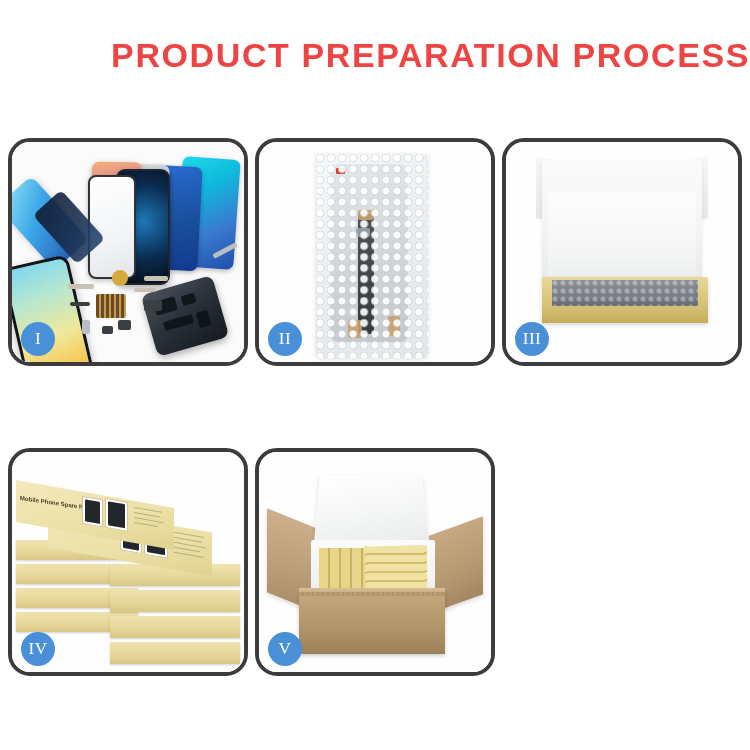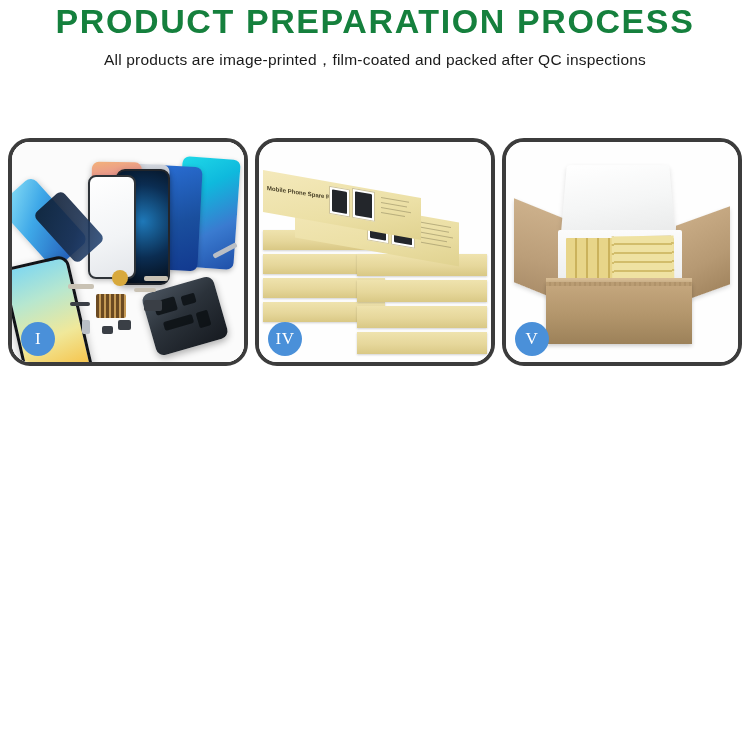--- a/index.html
+++ b/index.html
@@ -15,24 +15,26 @@
     background: #ffffff;
   }
 
   
   .header { position:absolute; left:0; top:0; width:750px; text-align:center; }
   .title {
     font-family: "Liberation Sans", sans-serif;
     font-size: 34px;
     font-weight: 600;
     letter-spacing: 1.6px;
-    color: #15803d;
+    color: #ef4444;
     margin: 0;
+    padding-top: 34px;
     line-height: 42px;
     white-space: nowrap;
+    text-align: right;
   }
   .subtitle {
     font-family: "Liberation Sans", sans-serif;
     font-size: 15.5px;
     font-weight: 400;
     letter-spacing: 0.2px;
     color: #1a1a1a;
     margin: 0;
     padding-top: 8px;
     line-height: 20px;
@@ -316,21 +318,20 @@
 
   .sr { position:absolute; width:1px; height:1px; overflow:hidden; clip:rect(0,0,0,0); }
 </style>
 </head>
 <body>
 
 <div id="page">
 
   <div class="header">
     <h1 class="title">PRODUCT PREPARATION PROCESS</h1>
-    <p class="subtitle">All products are image-printed，film-coated and packed after QC inspections</p>
   </div>
 
   <div class="grid">
 
     <div class="panel">
       <div class="stage">
         <div class="p1bg"></div>
 
         <div class="ph back1"></div>
         <div class="ph back2"></div>
@@ -361,21 +362,50 @@
         <span class="part" style="left:58px;top:160px;width:20px;height:4px;"></span>
         <span class="part flex" style="left:122px;top:146px;width:22px;height:4px;"></span>
         <span class="part lt" style="right:10px;bottom:12px;width:14px;height:10px;background:transparent;box-shadow:0 0 0 0;"></span>
         <span class="part lt" style="right:6px;top:106px;width:26px;height:5px;transform:rotate(-28deg);"></span>
 
         <div class="badge">I</div>
       </div>
       <span class="sr">Mobile phone LCD screens, glass panels and spare components laid out</span>
     </div>
 
-
+    <div class="panel">
+      <div class="stage">
+        <div class="bag">
+          <div class="screenin"></div>
+          <div class="flexcable"></div>
+          <span class="conn" style="left:42px;top:56px;width:16px;height:10px;"></span>
+          <span class="conn" style="left:40px;top:74px;width:14px;height:9px;background:#9aa2ab;"></span>
+          <span class="conn" style="left:32px;top:166px;width:14px;height:18px;"></span>
+          <span class="conn" style="left:72px;top:162px;width:12px;height:20px;"></span>
+          <span class="redtag"></span>
+          <div class="bubbles"></div>
+        </div>
+        <div class="badge">II</div>
+      </div>
+      <span class="sr">Single screen assembly sealed in bubble wrap bag</span>
+    </div>
+
+    <div class="panel">
+      <div class="stage">
+        <div class="box3flapL"></div>
+        <div class="box3flapR"></div>
+        <div class="box3lid"></div>
+        <div class="box3foam"></div>
+        <div class="box3tray"></div>
+        <div class="box3trayIn"></div>
+        <div class="box3edge"></div>
+        <div class="badge">III</div>
+      </div>
+      <span class="sr">Wrapped item placed in yellow kraft inner box with foam padding</span>
+    </div>
 
     <div class="panel">
       <div class="stage">
         <div class="stackwrap">
 
           <div class="kb" style="left:2px;top:148px;width:122px;height:20px;"></div>
           <div class="kb" style="left:2px;top:124px;width:122px;height:20px;"></div>
           <div class="kb" style="left:2px;top:100px;width:122px;height:20px;"></div>
           <div class="kb" style="left:2px;top:76px;width:122px;height:20px;"></div>
 

